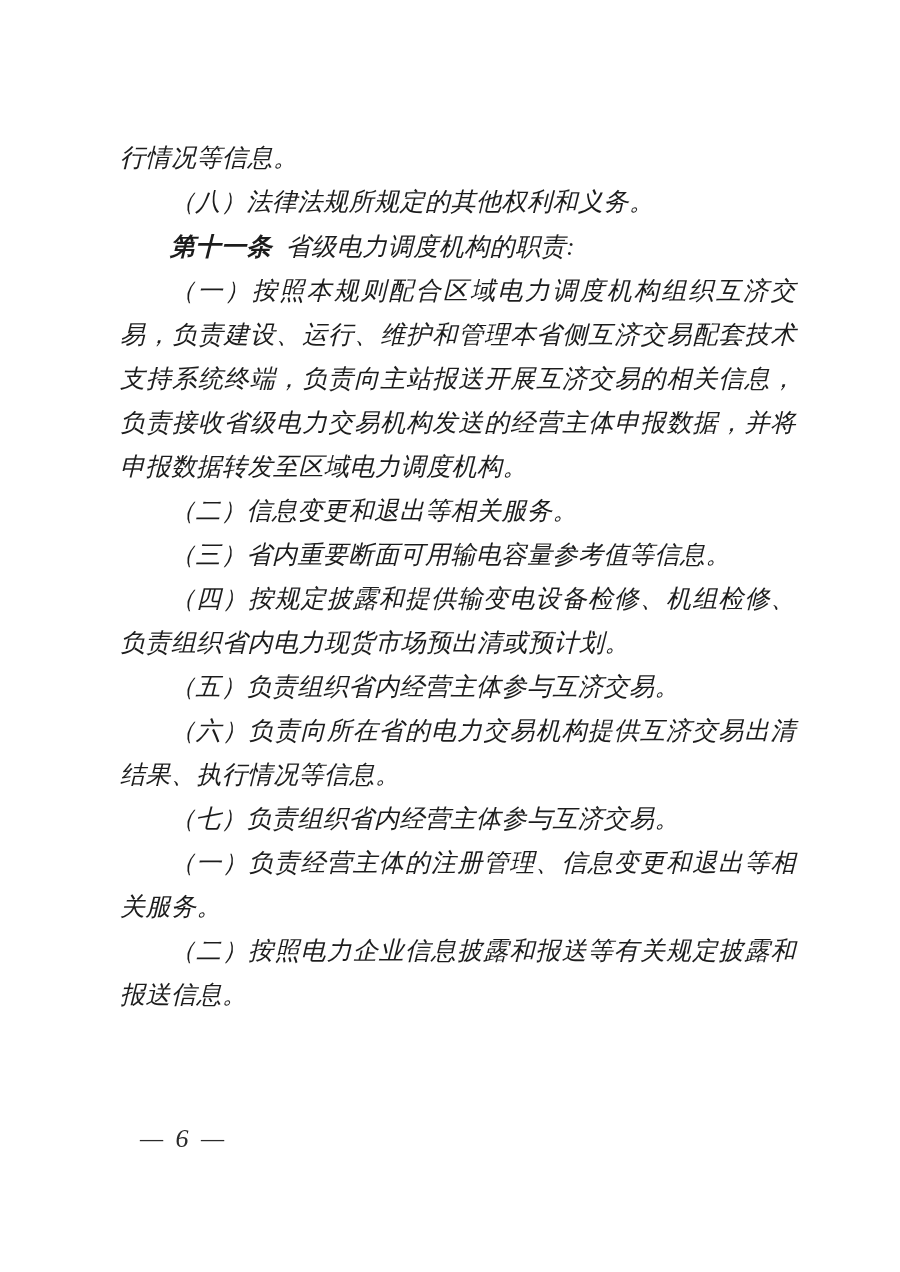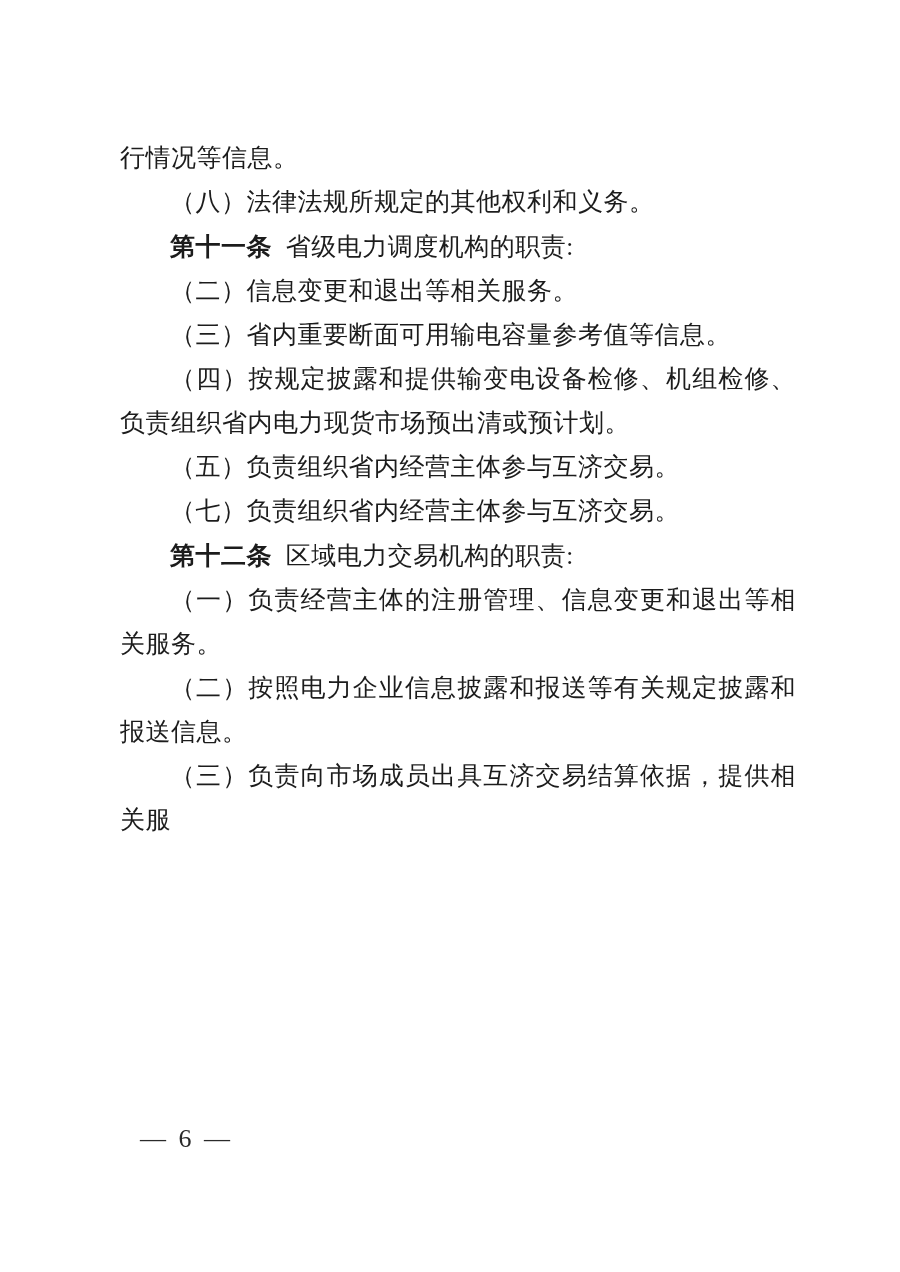--- a/index.html
+++ b/index.html
@@ -9,20 +9,21 @@
   }
   .page {
     position: relative;
     width: 900px;
     height: 1272px;
     margin: 0 auto;
     background: #ffffff;
     color: #1c1c1c;
     font-family: "Liberation Serif", "DejaVu Serif", serif;
     overflow: hidden;
+    font-style: italic;
   }
   .doc-body {
     position: absolute;
     left: 120px;
     top: 136px;
     width: 676px;
     font-size: 25px;
     line-height: 44px;
     text-align: justify;
     text-justify: inter-character;
@@ -51,24 +52,24 @@
   }
 </style>
 </head>
 <body>
 
 <div class="page">
   <div class="doc-body" id="doc-body">
       <p class="">行情况等信息。</p>
       <p class="indent">（八）法律法规所规定的其他权利和义务。</p>
       <p class="indent"><span class="article-no">第十一条</span>省级电力调度机构的职责:</p>
+      <p class="indent">（一）按照本规则配合区域电力调度机构组织互济交易，负责建设、运行、维护和管理本省侧互济交易配套技术支持系统终端，负责向主站报送开展互济交易的相关信息，负责接收省级电力交易机构发送的经营主体申报数据，并将申报数据转发至区域电力调度机构。</p>
       <p class="indent">（二）信息变更和退出等相关服务。</p>
       <p class="indent">（三）省内重要断面可用输电容量参考值等信息。</p>
       <p class="indent">（四）按规定披露和提供输变电设备检修、机组检修、负责组织省内电力现货市场预出清或预计划。</p>
       <p class="indent">（五）负责组织省内经营主体参与互济交易。</p>
+      <p class="indent">（六）负责向所在省的电力交易机构提供互济交易出清结果、执行情况等信息。</p>
       <p class="indent">（七）负责组织省内经营主体参与互济交易。</p>
-      <p class="indent"><span class="article-no">第十二条</span>区域电力交易机构的职责:</p>
       <p class="indent">（一）负责经营主体的注册管理、信息变更和退出等相关服务。</p>
       <p class="indent">（二）按照电力企业信息披露和报送等有关规定披露和报送信息。</p>
-      <p class="indent">（三）负责向市场成员出具互济交易结算依据，提供相关服</p>
     </div>
   <div class="footer">— 6 —</div>
 </div>
 
 </body></html>

